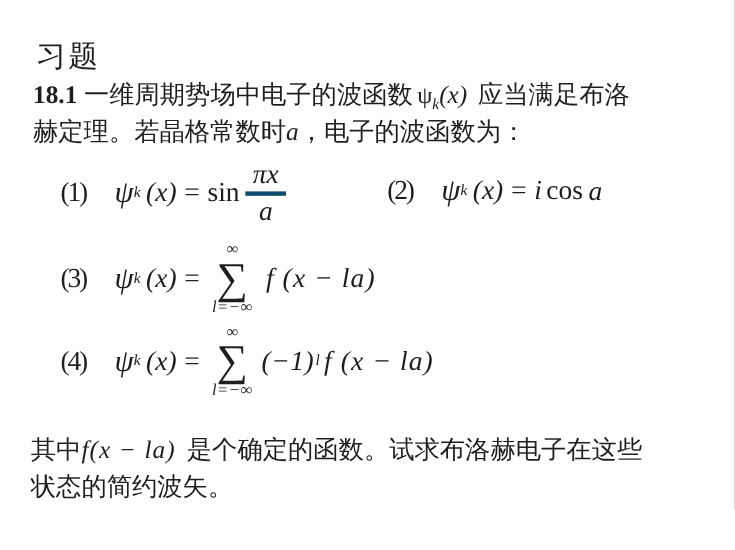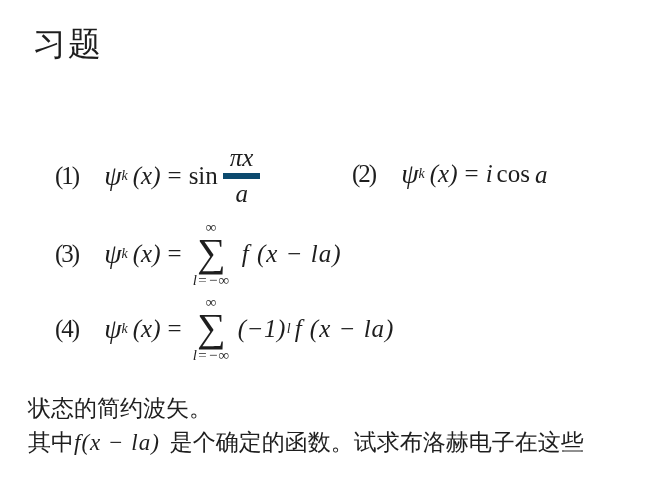--- a/index.html
+++ b/index.html
@@ -2,22 +2,22 @@
 <html><head>
 <meta charset="utf-8">
 <style>
   html,body { margin:0; padding:0; background:#888; }
   .page {
     position:relative; width:668px; height:500px; margin:0 auto;
     background:#ffffff; color:#1e1e1e; overflow:hidden;
     font-family:"Liberation Serif","DejaVu Serif",serif;
   }
   .title {
-    position:absolute; left:33px; top:22px; margin:0;
-    font-size:33px; font-weight:400; letter-spacing:2px;
+    position:absolute; left:33px; top:33px; margin:0;
+    font-size:27px; font-weight:400; letter-spacing:2px;
   }
   .para {
     position:absolute; left:30px; top:70px; width:615px; margin:0;
     font-size:23px; line-height:33px;
   }
   .para .num { font-weight:700; font-style:normal; margin-right:6px; }
   .line { display:block; }
   .math { font-family:"Liberation Serif","DejaVu Serif",serif; }
   .it { font-style:italic; }
   .inline-math { white-space:nowrap; margin:0 4px; }
@@ -30,21 +30,21 @@
     font-size:25px; white-space:nowrap;
   }
   .eqlabel { font-style:normal; margin-right:26px; letter-spacing:-2px; }
   .psi { font-style:italic; font-size:28px; }
   .arg { font-style:italic; margin-left:5px; }
   .eqsign { margin:0 7px; }
   .fn { font-style:normal; }
   .coef { font-style:italic; margin-right:4px; }
 
   .frac { display:inline-flex; flex-direction:column; align-items:center; margin-left:5px; line-height:1.05; }
-  .frac .fnum { font-style:italic; padding:0 7px 2px 7px; border-bottom:6px solid #0c4a6e; }
+  .frac .fnum { font-style:italic; padding:0 7px 2px 7px; border-bottom:4px solid #0c4a6e; }
   .frac .fden { font-style:italic; padding-top:2px; }
 
   .sum { display:inline-flex; flex-direction:column; align-items:center; margin:0 8px 0 4px; }
   .sum .stop { font-size:15px; line-height:1; font-style:normal; margin-bottom:1px; }
   .sum .sigma { font-size:40px; line-height:0.85; font-style:normal; font-weight:500; }
   .sum .sbot { font-size:15px; line-height:1; font-style:italic; margin-top:3px; letter-spacing:0.5px; }
 
   .rhs { font-style:italic; margin-left:4px; letter-spacing:1px;text-align:center; }
   .base { font-style:italic; letter-spacing:0.5px; }
 
@@ -55,20 +55,26 @@
   .footer .expr { font-style:italic; margin-right:10px; letter-spacing:1px; }
 </style>
 </head>
 <body>
 
 <div class="page">
 
   <h1 class="title">习题</h1>
 
   <p class="para">
+    <span class="line">
+      <b class="num">18.1</b><span>一维周期势场中电子的波函数</span><span class="inline-math math"><span class="psi-up">ψ</span><sub class="ksub">k</sub><span class="it">(x)</span></span>&nbsp;<span>应当满足布洛</span>
+    </span>
+    <span class="line">
+      <span>赫定理。若晶格常数时</span><i class="math">a</i><span>，电子的波函数为：</span>
+    </span>
   </p>
 
   <div class="equation math" style="left:55px; top:145px; height:62px;">
     <span class="eqlabel">(1)</span>
     <span class="psi">ψ</span>
       <sub class="ksub">k</sub>
     <span class="arg">(x)</span>
     <span class="eqsign">=</span>
     <span class="fn">sin</span>
     <span class="frac">
@@ -115,20 +121,20 @@
       <span class="sigma">∑</span>
       <span class="sbot">l=−∞</span>
     </span>
     <span class="base">(−1)</span>
       <sup class="pow">l</sup>
     <span class="rhs">f (x − la)</span>
   </div>
 
   <p class="footer">
     <span class="line">
-      <span>状态的简约波矢。</span>
+      <span>其中</span><span class="expr math">f(x − la)</span><span>是个确定的函数。试求布洛赫电子在这些</span>
     </span>
     <span class="line">
-      <span>其中</span><span class="expr math">f(x − la)</span><span>是个确定的函数。试求布洛赫电子在这些</span>
+      <span>状态的简约波矢。</span>
     </span>
   </p>
 
 </div>
 
 </body></html>

